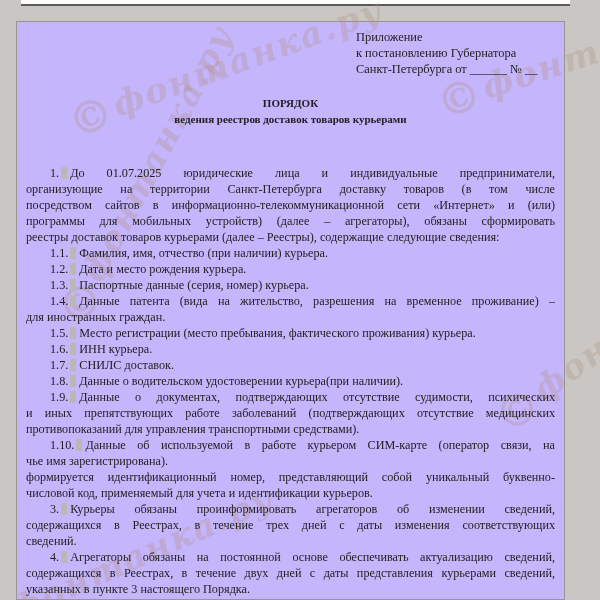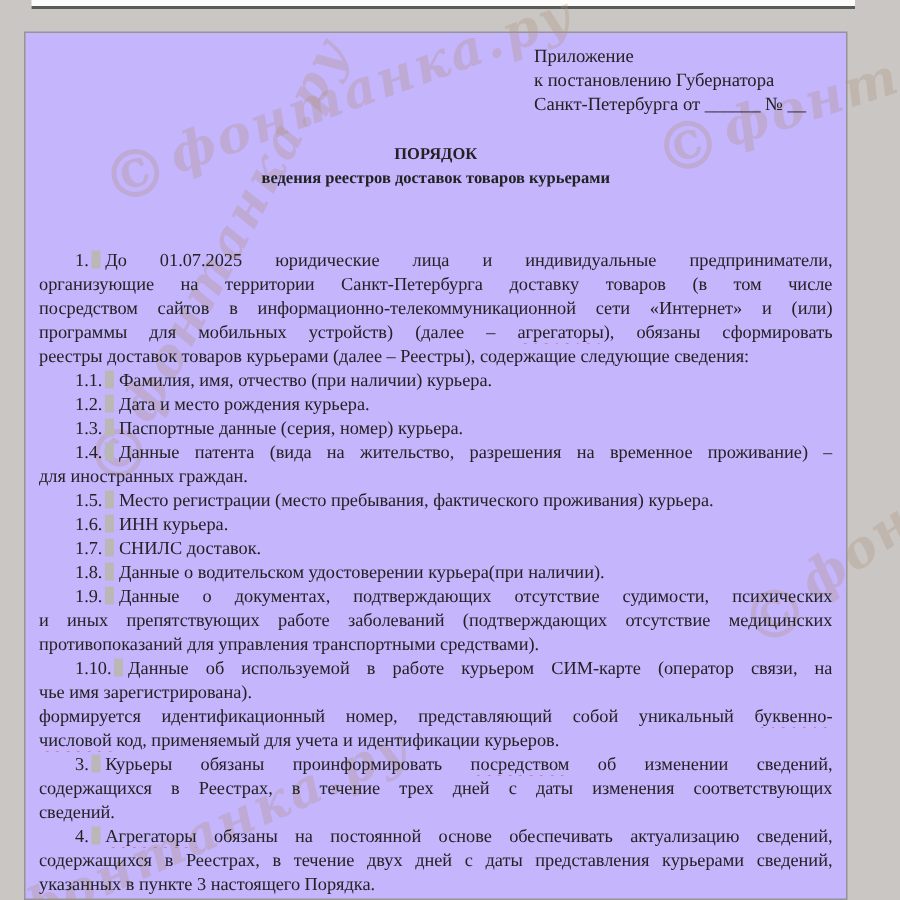--- a/index.html
+++ b/index.html
@@ -113,21 +113,21 @@
         </div>
         <div class="para">
           <div class="line indent fill"><span>1.10.</span><span class="shade"></span><span>Данные об используемой в работе курьером СИМ-карте (оператор связи, на</span></div>
           <div class="line"><span>чье имя зарегистрирована).</span></div>
         </div>
         <div class="para">
           <div class="line fill"><span>формируется идентификационный номер, представляющий собой уникальный </span><span class="misspell">буквенно-</span></div>
           <div class="line"><span class="misspell">числовой</span><span> код, применяемый для учета и идентификации курьеров.</span></div>
         </div>
         <div class="para">
-          <div class="line indent fill"><span>3.</span><span class="shade"></span><span>Курьеры обязаны проинформировать </span><span class="misspell">посредством</span><span> об изменении сведений,</span></div>
+          <div class="line indent fill"><span>3.</span><span class="shade"></span><span>Курьеры обязаны проинформировать </span><span class="misspell">агрегаторов</span><span> об изменении сведений,</span></div>
           <div class="line fill"><span>содержащихся в Реестрах, в течение трех дней с даты изменения соответствующих</span></div>
           <div class="line"><span>сведений.</span></div>
         </div>
         <div class="para">
           <div class="line indent fill"><span>4.</span><span class="shade"></span><span class="misspell">Агрегаторы</span><span> обязаны на постоянной основе обеспечивать актуализацию сведений,</span></div>
           <div class="line fill"><span>содержащихся в Реестрах, в течение двух дней с даты представления курьерами сведений,</span></div>
           <div class="line"><span>указанных в пункте 3 настоящего Порядка.</span></div>
         </div>
       </div>
   </div>

